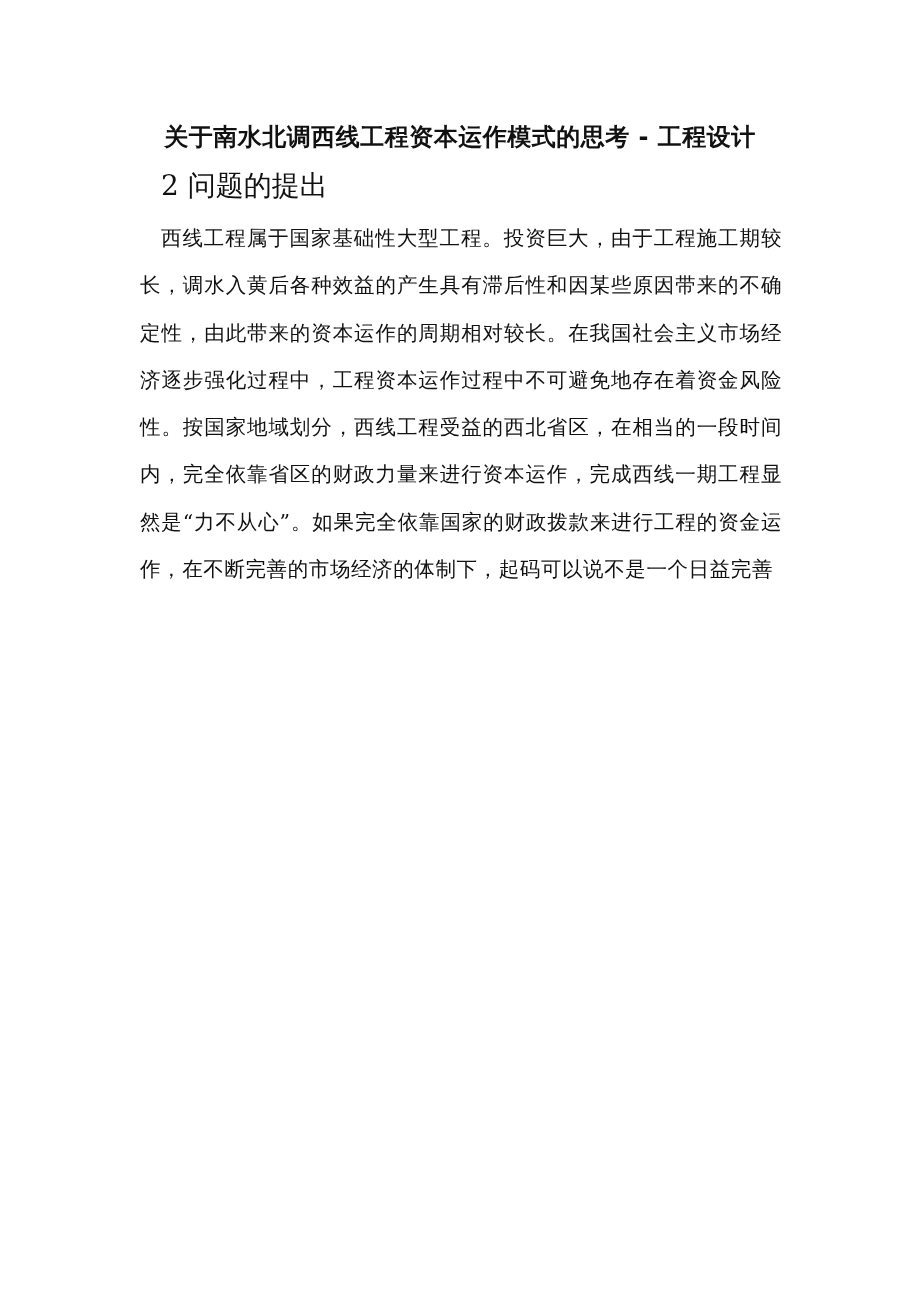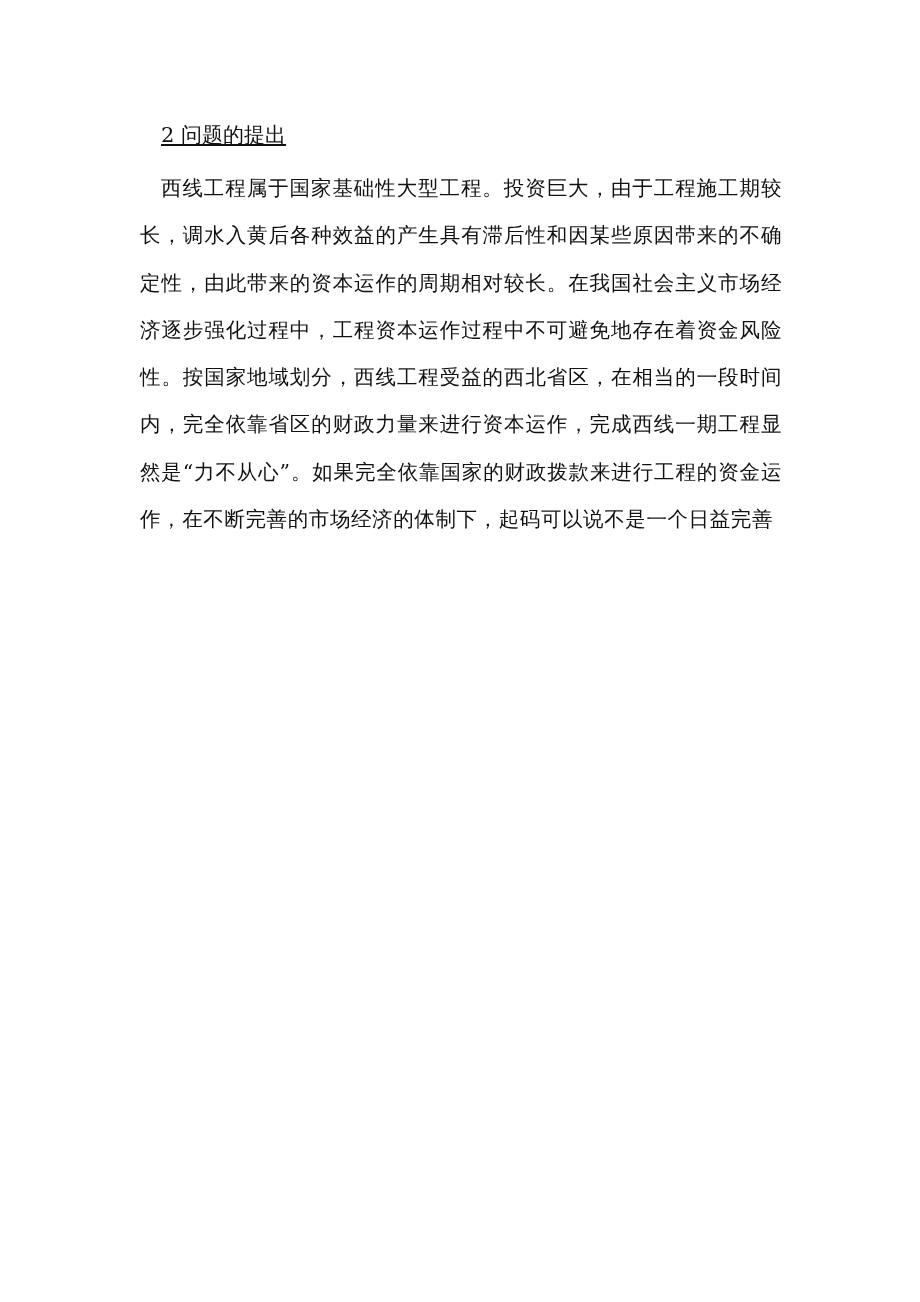--- a/index.html
+++ b/index.html
@@ -14,21 +14,22 @@
     font-weight: bold; font-size: 24px; text-align: center;
     width: 700px; margin-left: -30px; line-height: 50px; height: 50px;
     letter-spacing: 0.5px;
   }
   .h1 { font-size: 20.5px; line-height: 47px; height: 47px; margin-top: -2px; }
   .p {
     font-size: 20.5px; line-height: 47.3px; text-indent: 21px;
     text-align: justify; text-align-last: left; margin: 0 0 6px 0;
     letter-spacing: 0.6px;
   }
-  .h2 { font-size: 21px; line-height: 47px; text-indent: 21px; margin-bottom: 6px; text-decoration: underline; }
+  .h2 { font-size: 28px; line-height: 47px; text-indent: 21px; margin-bottom: 6px; }
 </style>
 </head>
 <body>
 
 <div class="page">
+  <div class="title">关于南水北调西线工程资本运作模式的思考 - 工程设计</div>
   <div class="h2">2 问题的提出</div>
   <p class="p">西线工程属于国家基础性大型工程。投资巨大，由于工程施工期较长，调水入黄后各种效益的产生具有滞后性和因某些原因带来的不确定性，由此带来的资本运作的周期相对较长。在我国社会主义市场经济逐步强化过程中，工程资本运作过程中不可避免地存在着资金风险性。按国家地域划分，西线工程受益的西北省区，在相当的一段时间内，完全依靠省区的财政力量来进行资本运作，完成西线一期工程显然是“力不从心”。如果完全依靠国家的财政拨款来进行工程的资金运作，在不断完善的市场经济的体制下，起码可以说不是一个日益完善</p>
 </div>
 
 </body></html>

